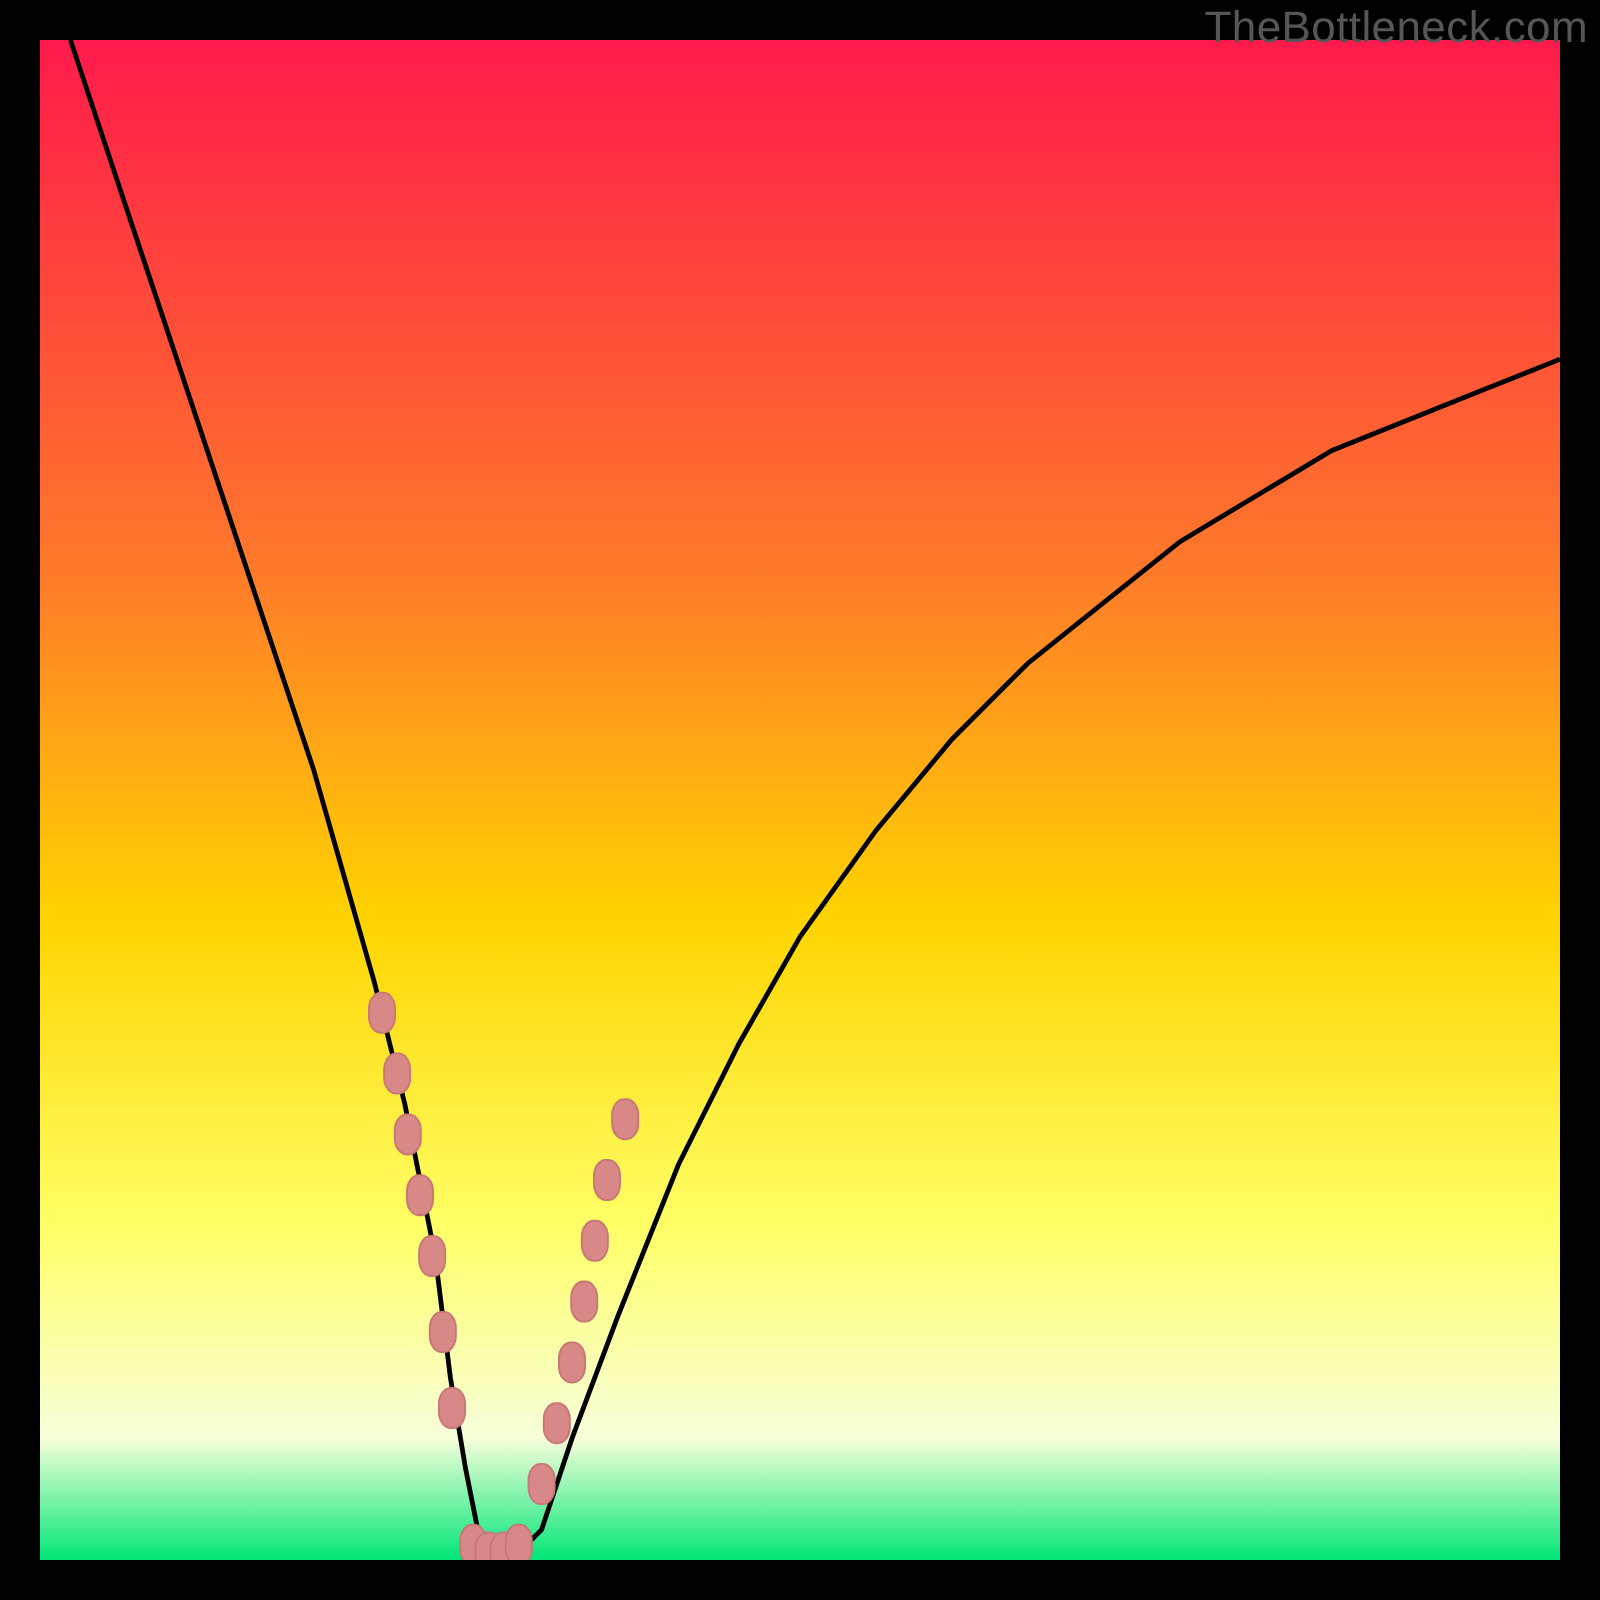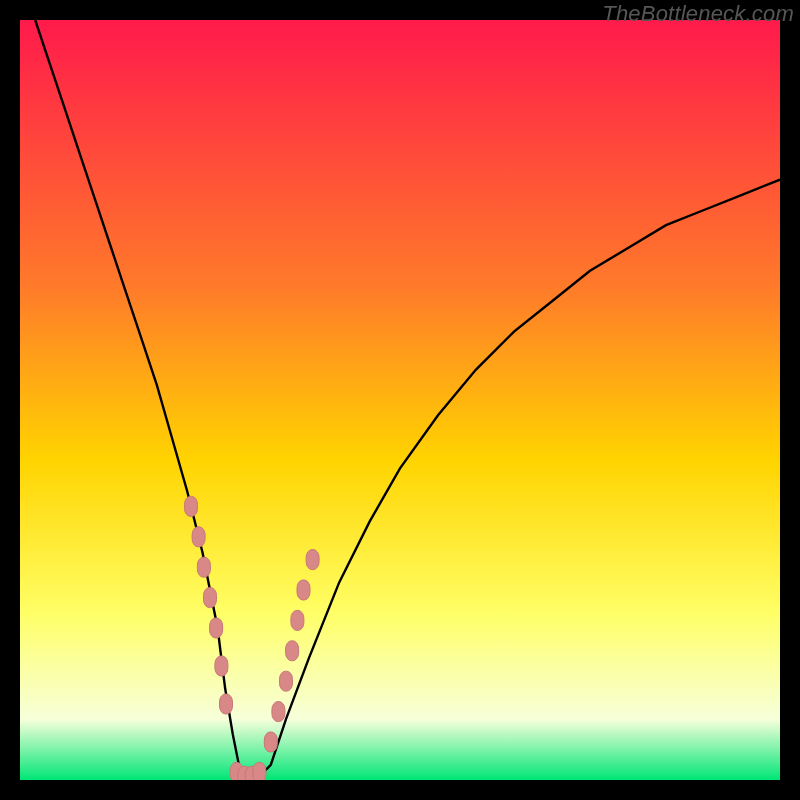--- a/index.html
+++ b/index.html
@@ -27,21 +27,20 @@
   }
   .watermark {
     position: absolute;
     top: 1px;
     right: 6px;
     font-family: Arial, Helvetica, sans-serif;
     font-size: 22px;
     font-weight: 500;
     color: #565656;
     letter-spacing: 0.2px;
-    font-style: italic;
   }
   svg {
     display: block;
   }
 </style>
 </head>
 <body>
 
 <div class="frame">
   <svg class="plot" viewBox="0 0 760 760">

